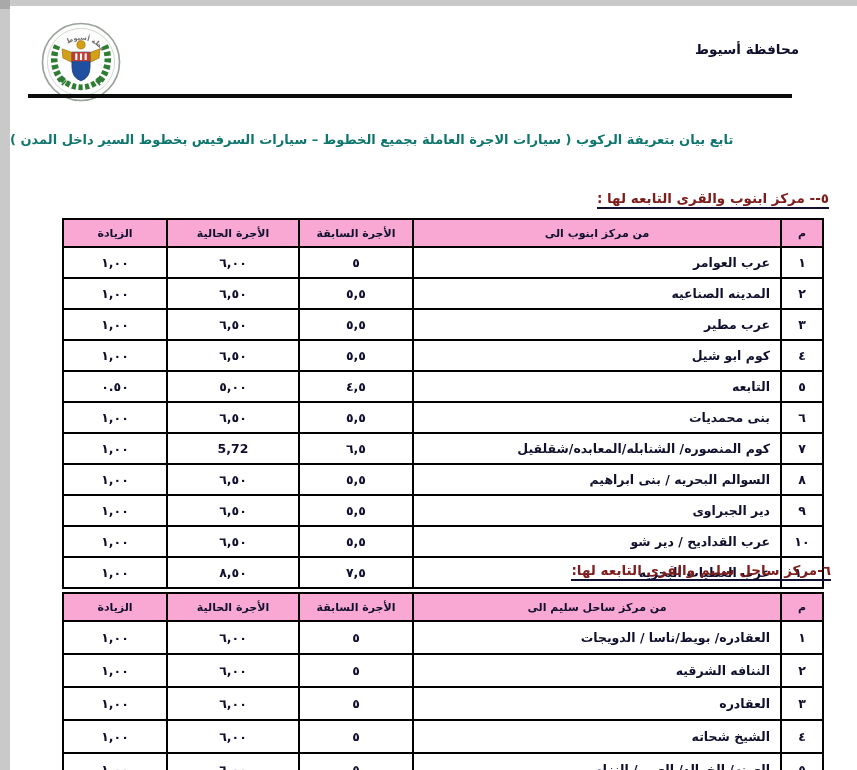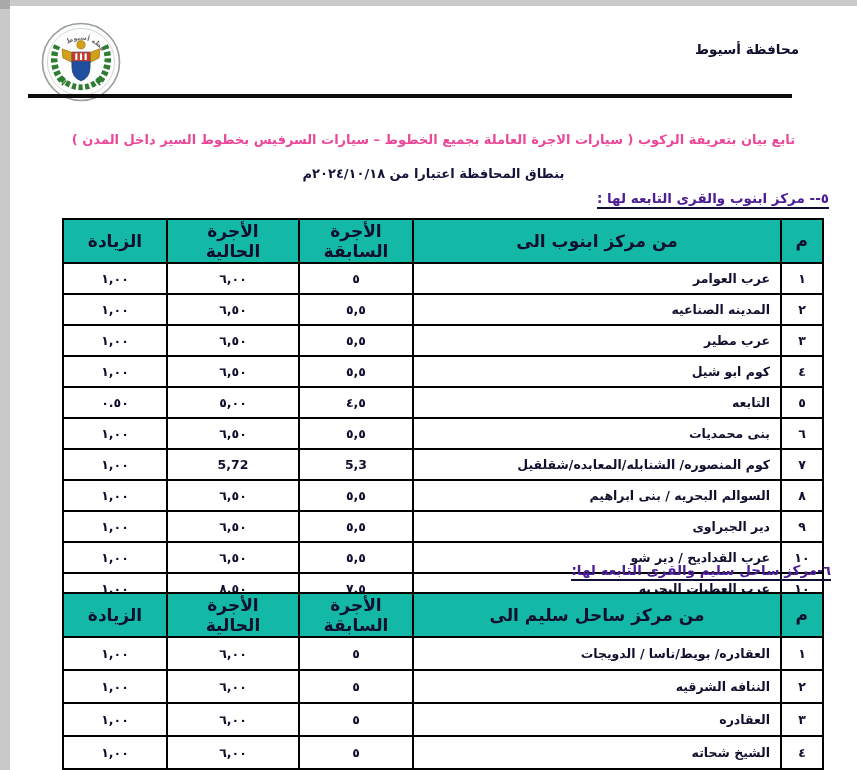--- a/index.html
+++ b/index.html
@@ -12,38 +12,38 @@
   .page{
     position:absolute;left:10px;top:6px;width:847px;height:764px;
     background:#ffffff;overflow:hidden;direction:rtl;
     color:#15153a;font-weight:700;
   }
   
   .logo-wrap{position:absolute;left:30px;top:14px;width:82px;height:84px;direction:ltr;}
   .org-block{position:absolute;top:28px;right:58px;text-align:right;line-height:30px;font-size:13.5px;color:#10102e;}
   .hdr-rule{position:absolute;top:88px;left:18px;width:764px;height:4px;background:#0c0c0c;}
   
-  .title1{position:absolute;top:126px;right:0;left:0;text-align:center;font-size:13px;color:#ec4899;letter-spacing:0;}
+  .title1{position:absolute;top:126px;right:0;left:0;text-align:left;font-size:13px;color:#0f766e;letter-spacing:0;}
   .title2{position:absolute;top:160px;right:0;left:0;text-align:center;font-size:13px;color:#14143a;}
   
-  .sec-head{position:absolute;font-size:13.5px;color:#4c1d95;}
+  .sec-head{position:absolute;font-size:13.5px;color:#7f1d1d;}
   .sec-head span{display:inline-block;border-bottom:2.5px solid #101032;padding-bottom:1px;}
   .sec5{top:184px;right:28px;}
   .sec6{top:556px;right:26px;}
   
   table.fare{
     position:absolute;left:52px;width:760px;
     border-collapse:collapse;table-layout:fixed;direction:rtl;
     font-size:12.5px;color:#10102e;
   }
   .tbl1{top:212px;}
   .tbl2{top:586px;}
   table.fare th, table.fare td{border:2px solid #000;}
   table.fare th{
-    background:#14b8a6;font-size:17px;height:24px;
+    background:#f9a8d4;font-size:11px;height:24px;
     text-align:center;font-weight:700;padding:1px 14px;
   }
   table.fare td{text-align:center;font-weight:700;}
   .tbl1 td{height:27px;}
   .tbl2 td{height:29px;}
   table.fare td.route{text-align:right;padding-right:10px;padding-left:4px;}
   col.c-num{width:42px;}
   col.c-route{width:368px;}
   col.c-prev{width:114px;}
   col.c-curr{width:132px;}
@@ -78,21 +78,20 @@
     </svg>
   </div>
 
   <div class="org-block">
     <div>محافظة أسيوط</div>
   </div>
 
   <div class="hdr-rule"></div>
 
   <div class="title1">تابع بيان بتعريفة الركوب ( سيارات الاجرة العاملة بجميع الخطوط – سيارات السرفيس بخطوط السير داخل المدن )</div>
-  <div class="title2">بنطاق المحافظة اعتبارا من ٢٠٢٤/١٠/١٨م</div>
 
   <div class="sec-head sec5">
     <span>٥-- مركز ابنوب والقرى التابعه لها :</span>
   </div>
 
   <table class="fare tbl1">
     <colgroup>
       <col class="c-num">
         <col class="c-route">
         <col class="c-prev">
@@ -147,21 +146,21 @@
         <tr>
           <td>٦</td>
           <td class="route">بنى محمديات</td>
           <td>٥,٥</td>
           <td>٦,٥٠</td>
           <td>١,٠٠</td>
         </tr>
         <tr>
           <td>٧</td>
           <td class="route">كوم المنصوره/ الشنابله/المعابده/شقلقيل</td>
-          <td>5,3</td>
+          <td>٦,٥</td>
           <td>5,72</td>
           <td>١,٠٠</td>
         </tr>
         <tr>
           <td>٨</td>
           <td class="route">السوالم البحريه / بنى ابراهيم</td>
           <td>٥,٥</td>
           <td>٦,٥٠</td>
           <td>١,٠٠</td>
         </tr>

